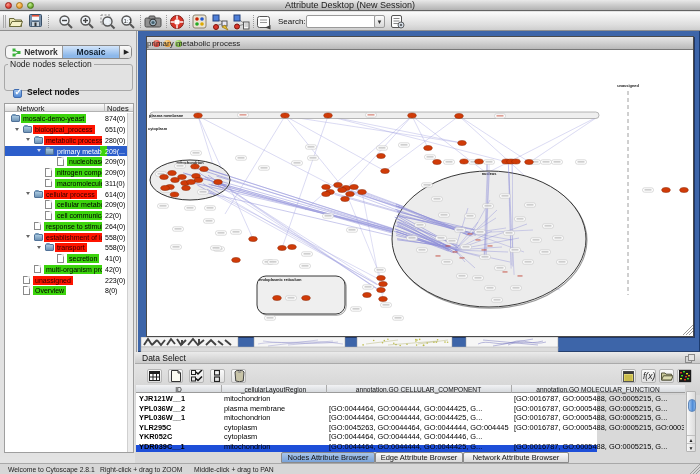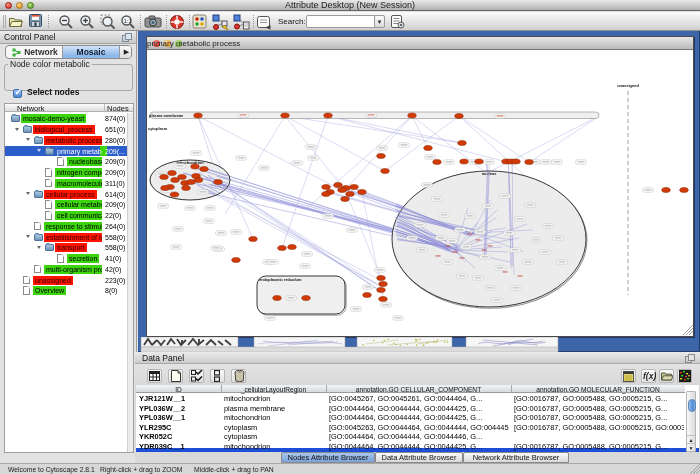--- a/index.html
+++ b/index.html
@@ -65,23 +65,23 @@
 #netwin-title span { position:absolute; left:0; right:0; font-size:8px; color:#222; line-height:13px; }
 #canvas { position:absolute; left:0; top:14px; width:546px; height:285px; background:#fff; overflow:hidden; }
 
 
 #fragstrip { position:absolute; left:0px; top:306px; width:562px; height:15px; }
 
 
 #dpanel { left:135px; top:352px; width:565px; height:111px; background:#d9d9d9; }
 #dpanel-hdr { position:absolute; left:0; top:0; width:565px; height:12px; background:linear-gradient(#ebebeb,#cbcbcb); border-bottom:1px solid #aaa; }
 #dpanel-hdr span { position:absolute; left:7px; top:1px; font-size:8.5px; color:#111; }
-#dpanel-toolbar { position:absolute; left:0; top:12px; width:565px; height:31px; background:linear-gradient(#e3e3e3,#d2d2d2);font-weight:bold; }
+#dpanel-toolbar { position:absolute; left:0; top:12px; width:565px; height:31px; background:linear-gradient(#e3e3e3,#d2d2d2); }
 .dpbtn { position:absolute; top:5px; width:15px; height:14px; background:linear-gradient(#fafafa,#e0e0e0); border:1px solid #b5b5b5; border-radius:2px; }
-#dtable { position:absolute; left:1px; top:33px; width:563px; height:67px; background:#fff; border-bottom:4px solid #1d4ed8; }
+#dtable { position:absolute; left:1px; top:33px; width:461px; height:67px; background:#fff; border-bottom:7px solid #1d4ed8; }
 #dt-hdr { position:absolute; left:0; top:0; width:549px; height:8px; background:linear-gradient(#f2f3f5,#d7dade); border-bottom:1px solid #9b9b9b; }
 .dth { position:absolute; top:-0.5px; font-size:6.6px; color:#111; text-align:center; line-height:9px; white-space:nowrap; }
 .dtv { position:absolute; top:0; height:8px; border-left:1px solid #aaa; }
 .drow { position:absolute; left:0; width:549px; height:9.6px; font-size:7.4px; line-height:9.6px; white-space:nowrap; }
 .drow b { position:absolute; left:3px; width:80px; overflow:hidden; font-weight:bold; color:#000; }
 .drow .c2 { position:absolute; left:88px; width:100px; overflow:hidden; color:#000; }
 .drow .c3 { position:absolute; left:193px; width:180px; overflow:hidden; color:#000; }
 .drow .c4 { position:absolute; left:378px; width:170px; overflow:hidden; color:#000; }
 #dt-scroll { position:absolute; left:550px; top:6px; width:10px; height:61px; background:linear-gradient(90deg,#f8f8f8,#dcdcdc); border:1px solid #b5b5b5; border-radius:1px; }
 #dt-thumb { position:absolute; left:0.5px; top:7px; width:8px; height:13px; background:linear-gradient(90deg,#9ec4ef,#4f8bd6 60%,#7db0e8); border:1px solid #5f86b8; border-radius:4px; }
@@ -194,41 +194,34 @@
     <rect x="1.5" y="1.5" width="10" height="12" rx="1.5" fill="#fdfdfd" stroke="#555"></rect>
     <line x1="3.5" y1="4.5" x2="9.5" y2="4.5" stroke="#888" stroke-width="1"></line>
     <line x1="3.5" y1="7" x2="9.5" y2="7" stroke="#888" stroke-width="1"></line>
     <line x1="3.5" y1="9.5" x2="9.5" y2="9.5" stroke="#888" stroke-width="1"></line>
     <circle cx="11" cy="11" r="3" fill="#cfd8e2" stroke="#444" stroke-width="0.8"></circle>
     <circle cx="11" cy="11" r="1" fill="#444"></circle>
   </svg>
 </div>
 
 <div class="abs" id="cpanel">
-  <div id="cpanel-hdr">
-      <span>Control Panel</span>
-    <svg style="position:absolute;right:4px;top:2px;" width="10" height="9" viewBox="0 0 10 9">
-      <rect x="0.5" y="2.5" width="6" height="6" fill="none" stroke="#7a8ba0"></rect>
-      <rect x="3.5" y="0.5" width="6" height="6" fill="#dce4ec" stroke="#7a8ba0"></rect>
-    </svg>
-  </div>
   <div id="tabbar">
     <div id="tab-net">Network</div>
     <svg style="position:absolute;left:6px;top:2px;" width="9" height="9" viewBox="0 0 9 9">
       <line x1="2" y1="2" x2="7" y2="4.5" stroke="#2a9a2a" stroke-width="1"></line>
       <line x1="2" y1="7" x2="7" y2="4.5" stroke="#2a9a2a" stroke-width="1"></line>
       <rect x="0.5" y="0.5" width="3" height="3" fill="#3ab43a"></rect>
       <rect x="0.5" y="5.5" width="3" height="3" fill="#3ab43a"></rect>
       <rect x="5.5" y="3" width="3" height="3" fill="#3ab43a"></rect>
     </svg>
     <div id="tab-mosaic">Mosaic</div>
     <div id="tab-arrow">▶</div>
   </div>
   <div id="groupbox"></div>
-  <div id="grouplabel">Node color metabolic</div>
+  <div id="grouplabel">Node nodes selection</div>
   <div id="checkbox"></div>
   <div id="checkmark">✓</div>
   <div id="cb-label">Select nodes</div>
   <div id="treebox">
     <div id="tree-hdr">
       <span class="th1">Network</span>
         <span class="th2">Nodes</span>
         <span class="thsep"></span>
     </div>
     <div id="treerows">
@@ -785,21 +778,21 @@
         <circle cx="277.9" cy="4.1" r="0.8" fill="#b8b83a" opacity="0.9"></circle>
         <path d="M228 7 L260 3 M250 8 L300 4 M280 7 L310 3" stroke="#a8a860" stroke-width="0.4" fill="none"></path>
         <path d="M340 7 C350 2, 360 10, 375 5 C385 1, 395 9, 408 5 M345 3 L400 8 M355 9 L395 2 M370 8 C380 3, 390 8, 405 4" stroke="#7a7ac0" stroke-width="0.6" fill="none" opacity="0.85"></path>
         <rect x="3" y="10" width="417" height="5" fill="#dcdcdc" stroke="#aaa" stroke-width="0.5"></rect>
       </svg>
   </div>
 </div>
 
 <div class="abs" id="dpanel">
   <div id="dpanel-hdr">
-      <span>Data Panel</span>
+      <span>Data Select</span>
     <svg style="position:absolute;right:5px;top:2px;" width="10" height="9" viewBox="0 0 10 9">
       <rect x="0.5" y="2.5" width="6" height="6" fill="none" stroke="#8a8a8a"></rect>
       <rect x="3.5" y="0.5" width="6" height="6" fill="#e4e4e4" stroke="#8a8a8a"></rect>
     </svg>
   </div>
   <div id="dpanel-toolbar">
     <div class="dpbtn" style="left:12px;"></div>
     <svg style="position:absolute;left:14px;top:7px;" width="11" height="10" viewBox="0 0 11 10">
       <rect x="0.5" y="0.5" width="10" height="9" fill="#fff" stroke="#222"></rect>
       <rect x="0.5" y="0.5" width="10" height="2.5" fill="#222"></rect>
@@ -866,21 +859,20 @@
       <span class="dth" style="left:190px; width:185px;">annotation.GO CELLULAR_COMPONENT</span>
       <span class="dth" style="left:375px; width:174px;">annotation.GO MOLECULAR_FUNCTION</span>
       <span class="dtv" style="left:85px;"></span>
       <span class="dtv" style="left:190px;"></span>
       <span class="dtv" style="left:375px;"></span>
     </div>
     <div id="drows">
         <div class="drow" style="top:9px;">
           <b>YJR121W__1</b>
           <span class="c2">mitochondrion</span>
-          <span class="c3">[GO:0045267, GO:0045261, GO:0044464, G...</span>
           <span class="c4">[GO:0016787, GO:0005488, GO:0005215, G...</span>
         </div>
         <div class="drow" style="top:18.6px;">
           <b>YPL036W__2</b>
           <span class="c2">plasma membrane</span>
           <span class="c3">[GO:0044464, GO:0044444, GO:0044425, G...</span>
           <span class="c4">[GO:0016787, GO:0005488, GO:0005215, G...</span>
         </div>
         <div class="drow" style="top:28.2px;">
           <b>YPL036W__1</b>
@@ -907,21 +899,21 @@
         </div>
       </div>
     <div id="dt-scroll">
         <div id="dt-thumb"></div>
    <div style="position:absolute;left:0;bottom:8px;width:8px;height:8px;border-top:1px solid #c0c0c0;font-size:5px;text-align:center;line-height:8px;color:#222;">▲</div>
    <div style="position:absolute;left:0;bottom:0;width:8px;height:8px;border-top:1px solid #c0c0c0;font-size:5px;text-align:center;line-height:8px;color:#222;">▼</div>
  </div>
   </div>
   <div id="tabsrow">
     <div class="btab sel" style="left:146px; width:94px;">Nodes Attribute Browser</div>
-    <div class="btab" style="left:240px; width:88px;">Data Attribute Browser</div>
+    <div class="btab" style="left:240px; width:88px;">Edge Attribute Browser</div>
     <div class="btab" style="left:328px; width:106px;">Network Attribute Browser</div>
   </div>
 </div>
 
 <div class="abs" id="statusbar">
   <span style="left:8px;">Welcome to Cytoscape 2.8.1</span>
   <span style="left:100px;">Right-click + drag to ZOOM</span>
   <span style="left:194px;">Middle-click + drag to PAN</span>
   <svg style="position:absolute; right:0px; bottom:0px;" width="10" height="10" viewBox="0 0 10 10">
     <g stroke="#9f9f9f" stroke-width="1">

